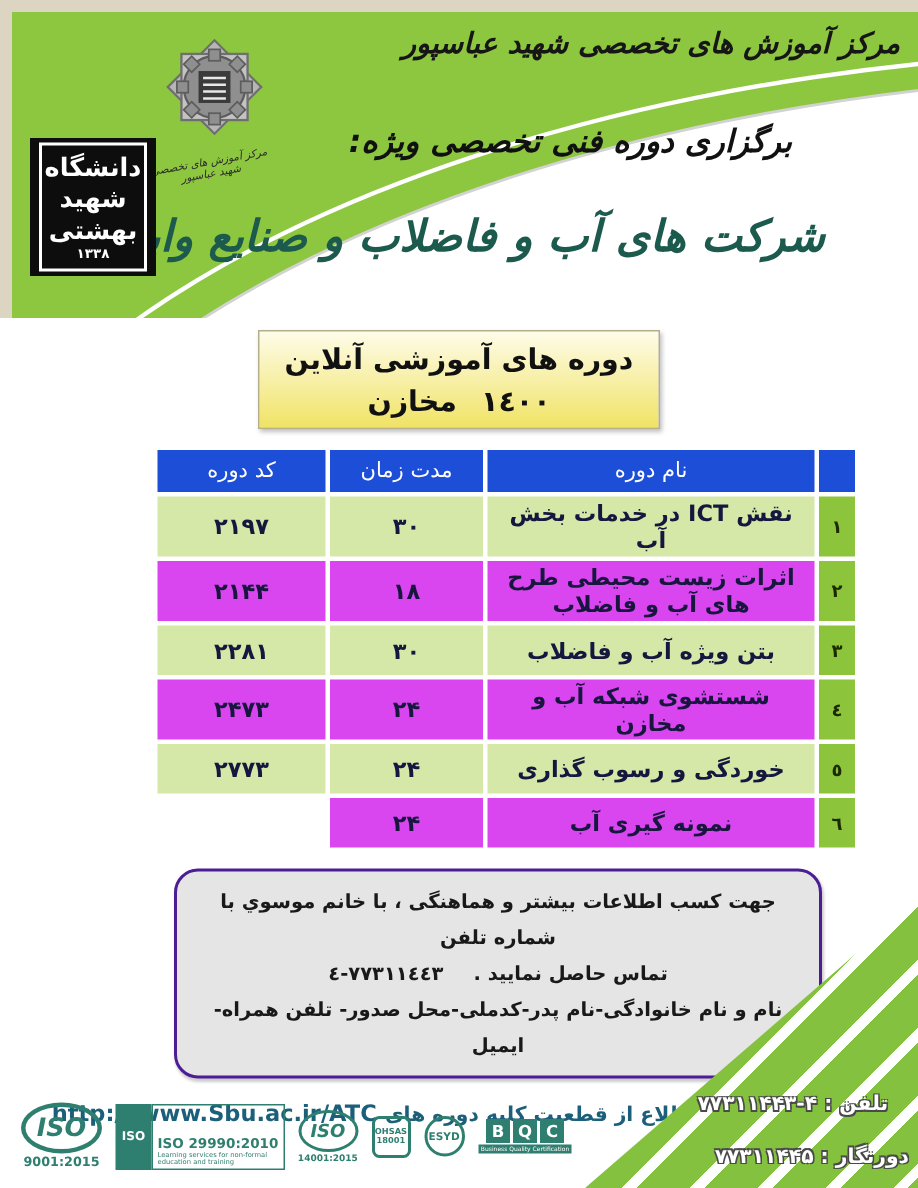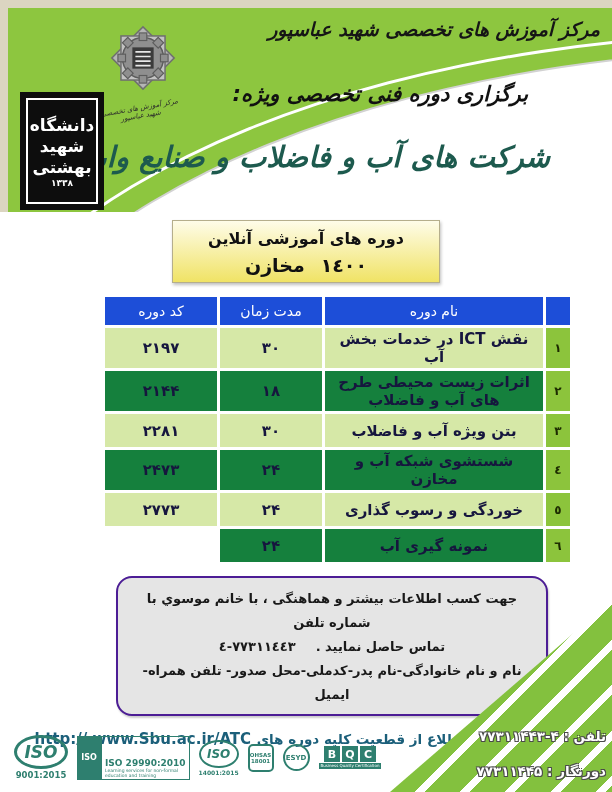--- a/index.html
+++ b/index.html
@@ -15,46 +15,46 @@
                  background:#fff; border-radius:50%; border:2px solid #d2d2d2; }
   .cal1 { position:absolute; top:10px; right:12px; font-size:19px; font-weight:bold;
           font-style:italic; color:#161616; direction:rtl; z-index:5; }
   .cal2 { position:absolute; top:74px; right:84px; font-size:21px; font-weight:bold;
           font-style:italic; color:#111; direction:rtl; z-index:5; }
   .cal3 { position:absolute; top:132px; right:62px; font-size:29px; font-weight:bold;
           font-style:italic; color:#1d5a4e; direction:rtl; z-index:5; }
   .star-logo { position:absolute; left:97px; top:12px; z-index:6; }
   .signature { position:absolute; left:92px; top:96px; z-index:6; font-size:7px; font-style:italic;
                color:#2b2b2b; transform:rotate(-10deg); width:80px; text-align:center; direction:rtl; }
-  .uni-logo { position:absolute; left:12px; top:84px; width:84px; height:118px; background:#0d0d0d;
+  .uni-logo { position:absolute; left:12px; top:84px; width:84px; height:92px; background:#0d0d0d;
               border:3px solid #0d0d0d; z-index:6; display:flex; flex-direction:column;
               align-items:center; justify-content:center; }
   .uni-inner { width:72px; height:106px; border:2px solid #fff; display:flex; flex-direction:column;
                align-items:center; justify-content:center; gap:1px; }
   .uni-inner span { color:#fff; font-weight:bold; font-size:17px; line-height:20px; }
   .uni-inner .uni-year { font-size:9px; line-height:10px; }
 
   
   .title-box { width:268px; margin:8px auto 0 auto; background:linear-gradient(#fefce9,#f0e365);
                border:1.5px solid #b5ae8c; box-shadow:1px 2px 3px rgba(0,0,0,.25);
                text-align:center; padding:8px 6px 6px 6px; }
-  .title-line1 { font-size:16px; font-weight:bold; color:#111; direction:rtl; }
+  .title-line1 { font-size:19px; font-weight:bold; color:#111; direction:rtl; }
   .title-line2 { display:flex; justify-content:center; gap:16px; font-size:19px; font-weight:bold;
                  color:#111; margin-top:6px; }
 
   
   .table { margin:14px 0 0 106px; width:464px; direction:rtl; }
   .tr { display:grid; grid-template-columns:24px 218px 102px 112px; gap:3px; margin-bottom:3px; }
   .td { display:flex; align-items:center; justify-content:center; text-align:center;
         min-height:33px; padding:2px 4px; }
   .th { background:#1d4ed8; color:#fff; font-size:14px; min-height:28px; }
   .td-index { background:#8cc43c; color:#1c2a00; font-weight:bold; font-size:12px; }
   .td-data { font-weight:bold; font-size:15px; color:#16163e; }
   .row-odd  .td-data { background:#d6e8a7; }
-  .row-even .td-data { background:#15803d; }
+  .row-even .td-data { background:#d946ef; }
 
   
   .contact { margin:14px 0 0 116px; width:432px; background:#e5e5e5; border:2px solid #4c1d95;
              border-radius:16px; box-shadow:1px 2px 2px rgba(0,0,0,.2); padding:9px 8px 7px 8px;
              text-align:center; color:#191919; }
   .contact div { font-size:13px; font-weight:bold; line-height:24px; direction:rtl; }
   .contact .c-phone-line { display:flex; justify-content:center; gap:20px; direction:ltr; }
   .contact .underline { text-decoration:underline; }
 
   
@@ -62,21 +62,21 @@
   .website .w-label { font-size:13.5px; }
   .website .w-url { direction:ltr; unicode-bidi:embed; font-size:15px; display:inline-block; padding-left:4px; }
 
   
   .stripes { position:absolute; right:0; bottom:0; width:222px; height:192px;
              background:repeating-linear-gradient(135deg,#83c13e 0 25px,#ffffff 25px 32px);
              clip-path:polygon(100% 0,0 100%,100% 100%); }
   .foot-phone, .foot-fax { position:absolute; direction:rtl; color:#fff; font-weight:bold; font-size:13.5px;
              text-shadow:-1px -1px 0 #4a4a4a,1px 1px 0 #4a4a4a,-1px 1px 0 #4a4a4a,1px -1px 0 #4a4a4a;
              z-index:3; }
-  .foot-phone { right:6px; bottom:48px; }
+  .foot-phone { right:20px; bottom:48px; }
   .foot-fax   { right:6px;  bottom:13px; }
   .num-ltr { direction:ltr; unicode-bidi:embed; display:inline-block; }
 
   .iso-row { position:absolute; left:14px; bottom:12px; display:flex; align-items:center; gap:9px;
              color:#2e7f6f; z-index:2; }
   .iso-globe { width:54px; height:34px; border:3px solid #2e7f6f; border-radius:50%;
                display:flex; align-items:center; justify-content:center;
                font-size:17px; font-weight:800; font-style:italic; }
   .iso-sub { font-size:8.5px; font-weight:bold; text-align:center; margin-top:1px; }
   .iso29990 { display:flex; align-items:stretch; }

